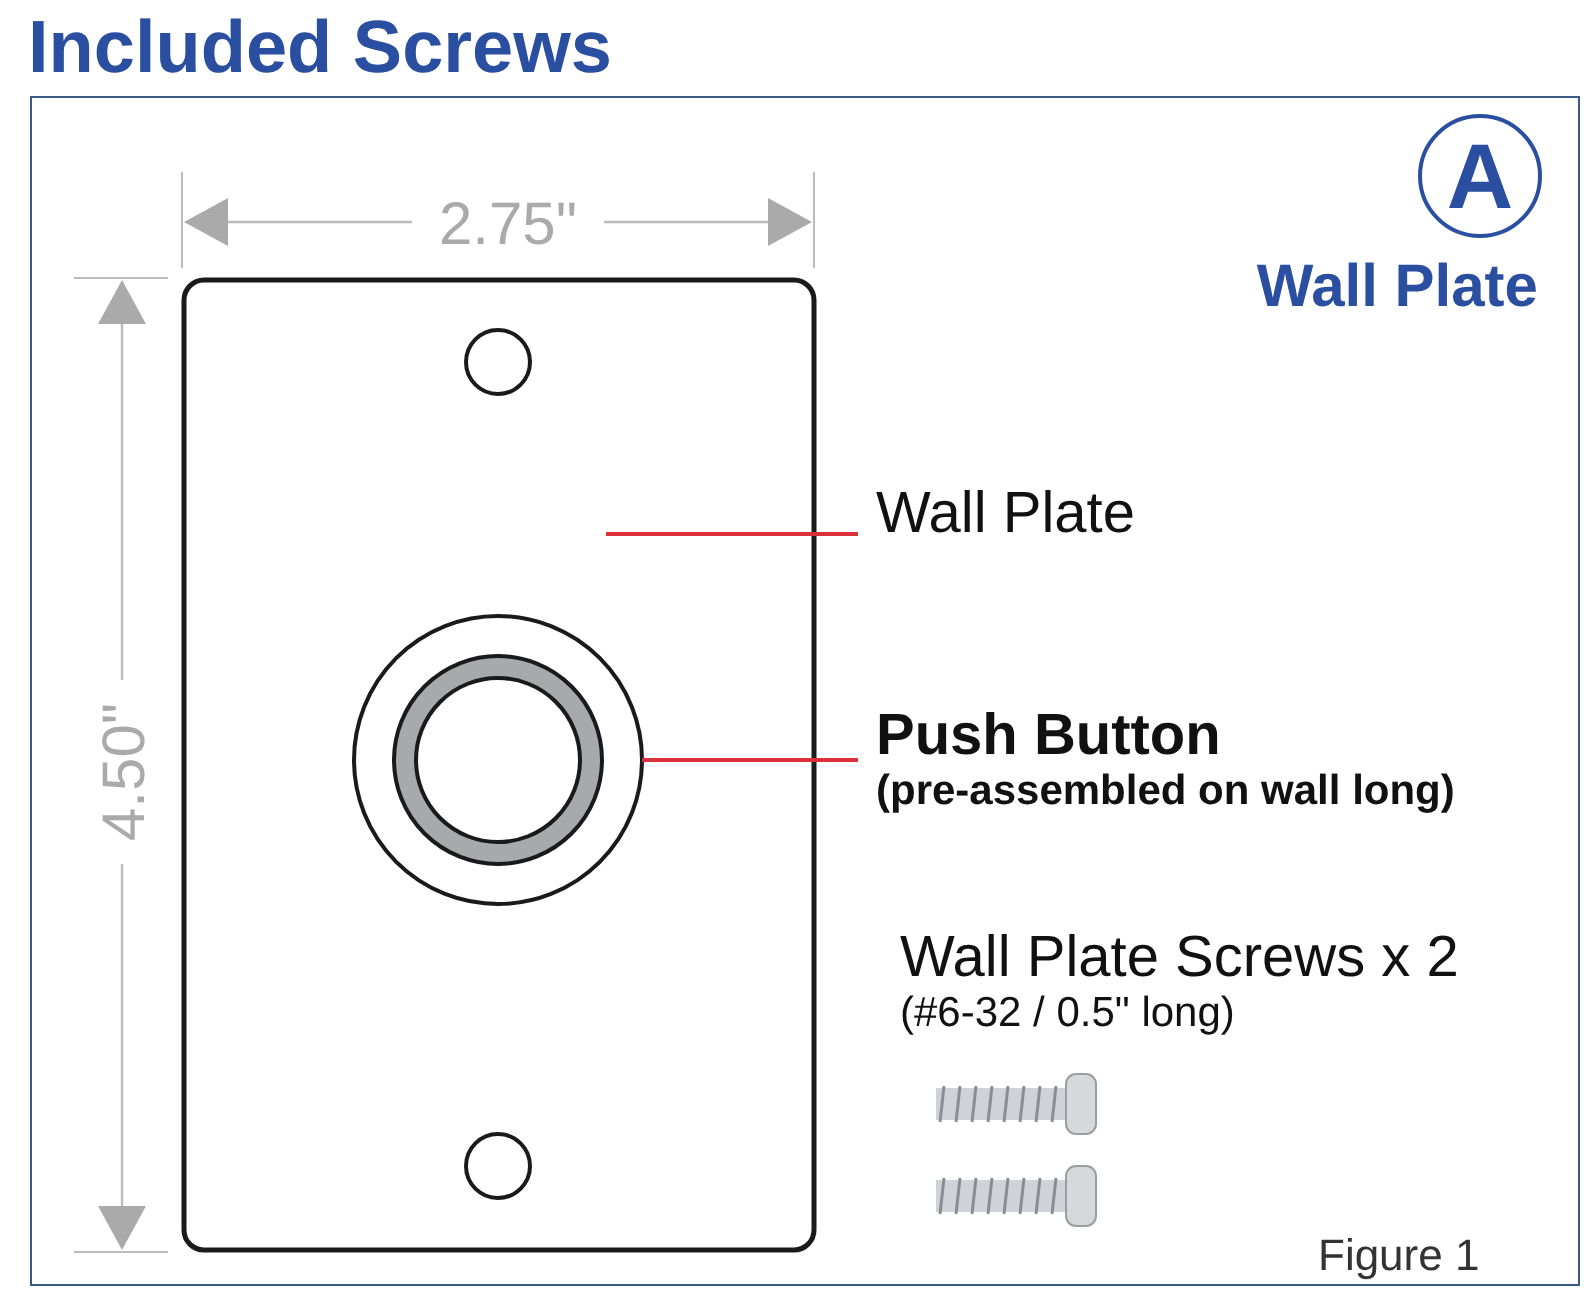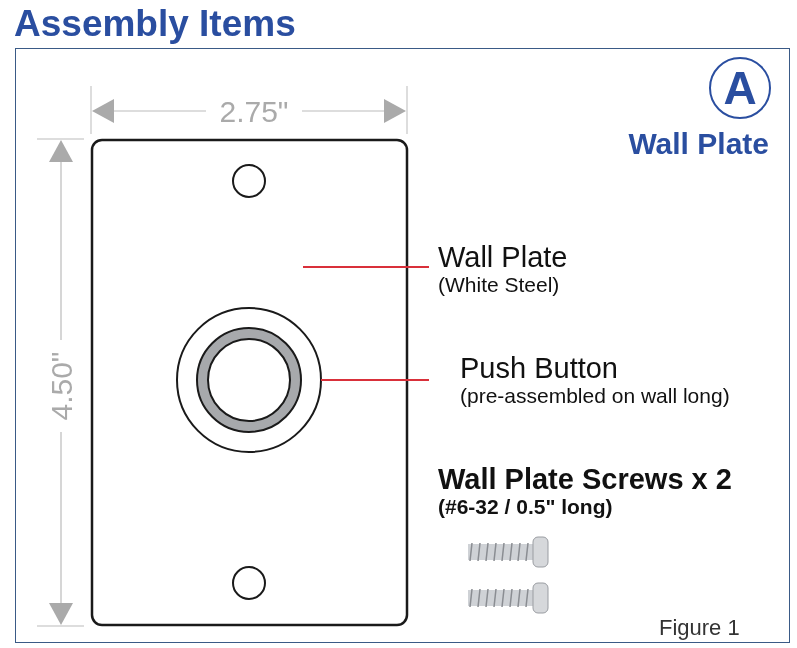--- a/index.html
+++ b/index.html
@@ -11,21 +11,21 @@
   .label { position: absolute; color: #111; white-space: nowrap; }
   .label-title { font-size: 29px; line-height: 32px; }
   .label-sub { font-size: 21px; line-height: 24px; }
   .section-letter { position: absolute; left: 709px; top: 57px; width: 62px; height: 62px; border: 2px solid #2a4ea0; border-radius: 50%; box-sizing: border-box; color: #2a4ea0; font-weight: bold; font-size: 46px; line-height: 58px; text-align: center; }
   .section-title { position: absolute; right: 28px; top: 124px; color: #2a4ea0; font-weight: bold; font-size: 30px; line-height: 40px; text-align: right; }
   .figure-caption { position: absolute; left: 659px; top: 615px; font-size: 22px; color: #333; text-align: center; }
 </style>
 </head>
 <body>
 
-<div class="page-title">Assembly Items</div>
+<div class="page-title">Included Screws</div>
 
 <div class="frame"></div>
 
 <svg class="figure" width="797" height="648" viewBox="0 0 797 648">
 
   <g>
     <line x1="91" y1="86" x2="91" y2="134" stroke="#bbbbbb" stroke-width="1"></line>
     <line x1="407" y1="86" x2="407" y2="134" stroke="#bbbbbb" stroke-width="1"></line>
     <line x1="112" y1="111" x2="206" y2="111" stroke="#bbbbbb" stroke-width="1.2"></line>
     <line x1="302" y1="111" x2="386" y2="111" stroke="#bbbbbb" stroke-width="1.2"></line>
@@ -88,26 +88,25 @@
   <text x="0" y="0" text-anchor="middle" font-size="30" class="dim-text" transform="translate(72,386) rotate(-90)">4.50"</text>
 </svg>
 
 <div class="section-letter">A</div>
 <div class="section-title">
   <div>Wall Plate</div>
 </div>
 
 <div class="label" style="left:438px; top:241px;">
   <div class="label-title">Wall Plate</div>
-  <div class="label-sub">(White Steel)</div>
 </div>
 
-<div class="label" style="left:460px; top:352px;">
+<div class="label" style="left:438px; top:352px;font-weight:bold;">
   <div class="label-title">Push Button</div>
   <div class="label-sub">(pre-assembled on wall long)</div>
 </div>
 
-<div class="label" style="left:438px; top:463px;font-weight:bold;">
+<div class="label" style="left:450px; top:463px;">
   <div class="label-title">Wall Plate Screws x 2</div>
   <div class="label-sub">(#6-32 / 0.5" long)</div>
 </div>
 
 <div class="figure-caption">Figure 1</div>
 
 </body></html>

